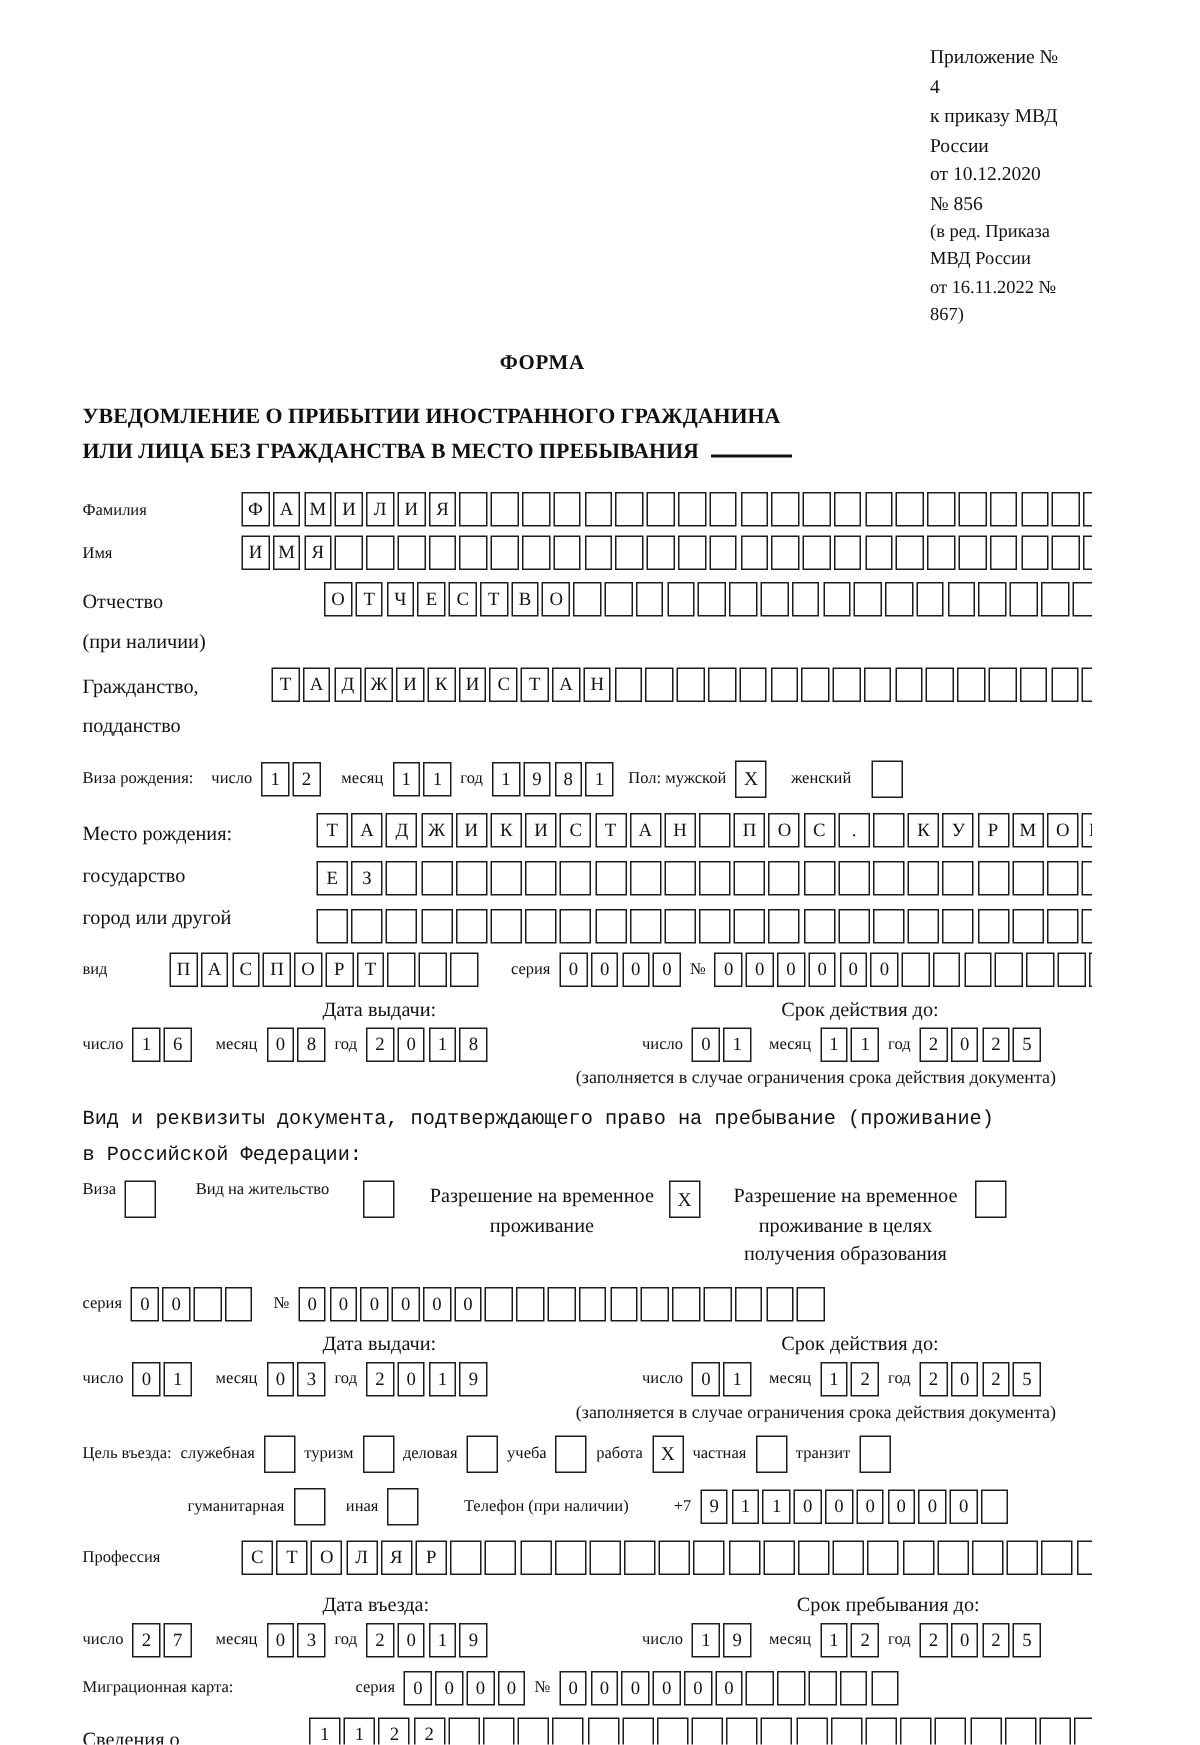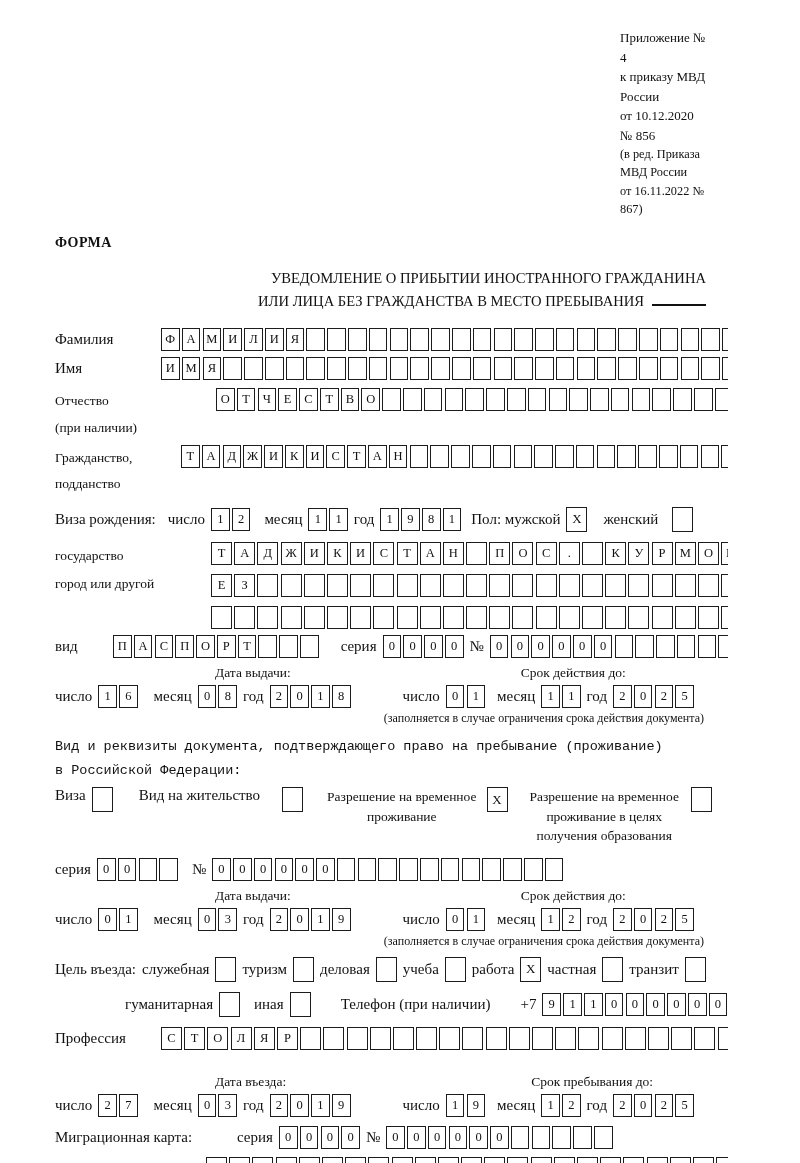--- a/index.html
+++ b/index.html
@@ -1,28 +1,28 @@
 <!DOCTYPE html>
 <html><head>
 <meta charset="utf-8">
 <style>
   html,body{margin:0;padding:0;background:#fff;}
   body{width:800px;height:1163px;font-family:"Liberation Serif",serif;color:#111;position:relative;}
   .page{box-sizing:border-box;width:728px;height:1163px;padding:28px 22px 10px 55px;overflow:hidden;}
   .hdr{margin-left:565px;font-size:13px;line-height:1.5;}
   .hdr .sub{font-size:12.3px;}
-  .forma{text-align:left;margin:16px 38px 0 0;font-weight:bold;font-size:14px;letter-spacing:.4px;}
-  .title{text-align:right;font-weight:normal;font-size:14.6px;line-height:1.6;margin-top:16px;}
+  .forma{text-align:center;margin:16px 38px 0 0;font-weight:bold;font-size:14px;letter-spacing:.4px;}
+  .title{text-align:left;font-weight:bold;font-size:14.6px;line-height:1.6;margin-top:16px;}
   .blank{display:inline-block;width:54px;border-bottom:2px solid #111;height:4px;margin-left:8px;}
   .sect{font-weight:bold;font-size:13.4px;margin-top:24px;white-space:nowrap;}
   .irow{display:flex;align-items:center;margin-top:6px;}
   .irow>*{margin-right:6px;}
   .tp{align-items:flex-start;}
   .stack{display:flex;flex-direction:column;flex:none;font-size:13.5px;line-height:1.95;}
-  .lbl{font-size:15px;flex:none;}
+  .lbl{font-size:11px;flex:none;}
   .cells{display:flex;gap:2.2px;flex:none;}
   .cell{width:16.6px;height:21px;border:1.8px solid #1c1c1c;display:flex;align-items:center;justify-content:center;font-size:12.5px;flex:none;background:#fff;}
   .wide .cell{width:19px;}
   .box{width:19px;height:23px;border:1.8px solid #1c1c1c;display:flex;align-items:center;justify-content:center;font-size:13px;flex:none;background:#fff;}
   .center-b{text-align:center;font-weight:bold;font-size:13.4px;margin-top:8px;}
   .dhead{display:flex;font-size:13.5px;margin-top:7px;}
   .note{font-size:12px;text-align:right;margin-top:3px;padding-right:2px;}
   .para{font-size:13.5px;margin-top:9px;line-height:1.8;font-family:Liberation Mono, monospace;}
   .cbtext{font-size:13.5px;text-align:center;line-height:1.45;flex:none;}
 </style>
@@ -217,20 +217,21 @@
         <div class="cell">1</div>
       </div>
     <span class="lbl" style="margin-left:4px">Пол: мужской</span>
     <div class="box">X</div>
     <span class="lbl" style="margin-left:10px">женский</span>
     <div class="box" style="margin-left:8px"></div>
   </div>
 
   <div class="irow tp" style="margin-top:10px">
     <div class="stack" style="width:150px;line-height:2.1">
+      <span>Место рождения:</span>
       <span>государство</span>
       <span>город или другой</span>
     </div>
     <div>
       <div class="cells wide" style="margin-bottom:9px">
           <div class="cell">Т</div>
           <div class="cell">А</div>
           <div class="cell">Д</div>
           <div class="cell">Ж</div>
           <div class="cell">И</div>
@@ -564,21 +565,21 @@
         <div class="cell"></div>
         <div class="cell"></div>
         <div class="cell"></div>
         <div class="cell"></div>
         <div class="cell"></div>
         <div class="cell"></div>
         <div class="cell"></div>
       </div>
   </div>
 
-  <div class="dhead" style="margin-top:24px">
+  <div class="dhead" style="margin-top:12px">
     <span style="margin-left:160px">Дата въезда:</span>
     <span style="margin-left:245px">Срок пребывания до:</span>
   </div>
 
   <div class="irow" style="margin-top:4px">
     <div class="irow" style="width:372px;margin-top:0">
       <span class="lbl">число</span>
       <div class="cells">
           <div class="cell">2</div>
           <div class="cell">7</div>

